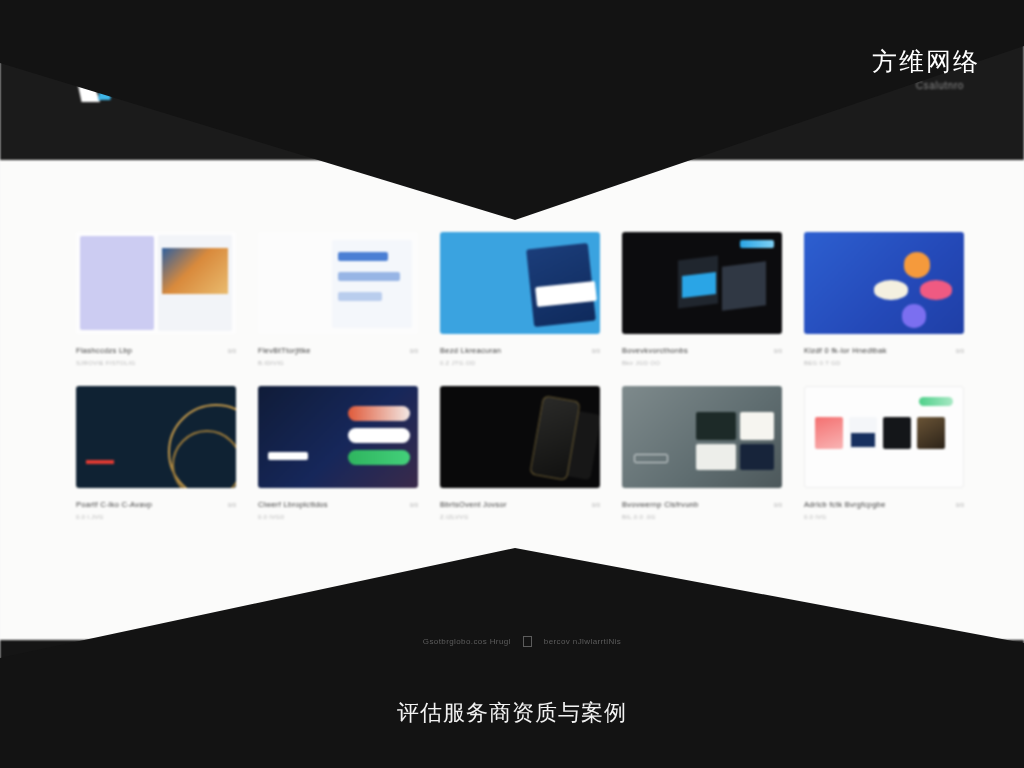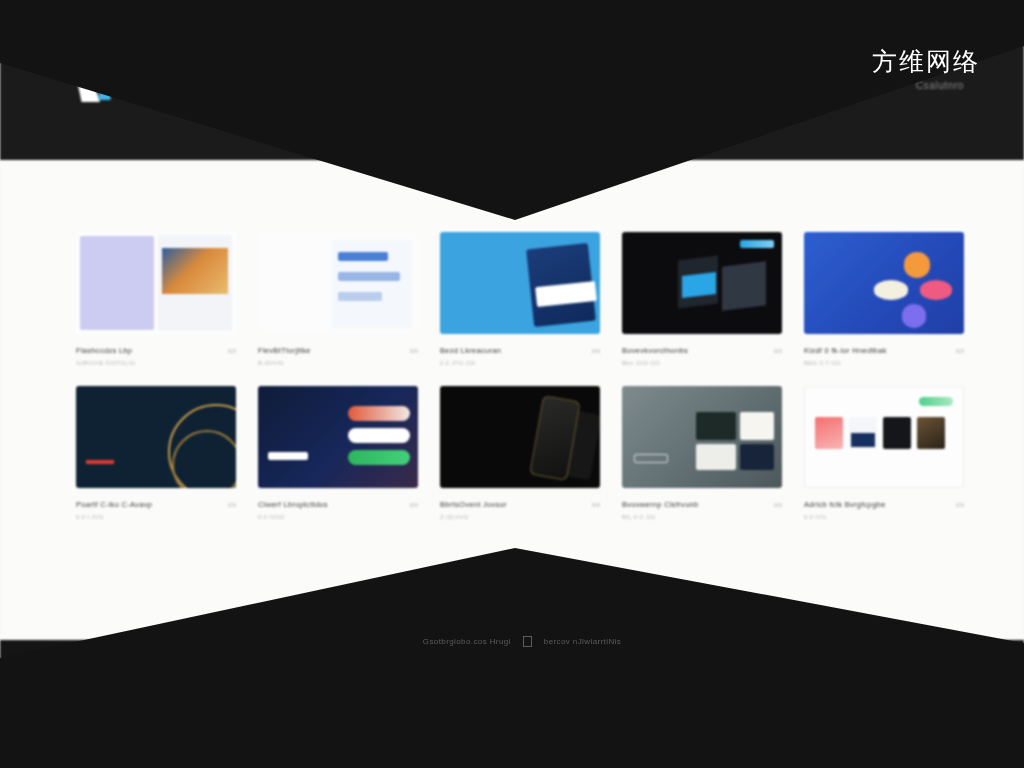--- a/index.html
+++ b/index.html
@@ -339,13 +339,14 @@
   <div class="ov ov-bottom"></div>
 
   <div class="foot-line" style="top:636px;padding-left:20px;">
     <span>Gsotbrglobo.cos Hrugl</span>
     <span class="foot-sep"></span>
     <span>bercov nJlwlarrtiNis</span>
   </div>
 
   <div style="position:absolute;right:44px;top:45px;color:#ffffff;font-size:25px;letter-spacing:2px;">方维网络</div>
 
+  <div class="caption">评估服务商资质与案例</div>
 </div>
 
 </body></html>

